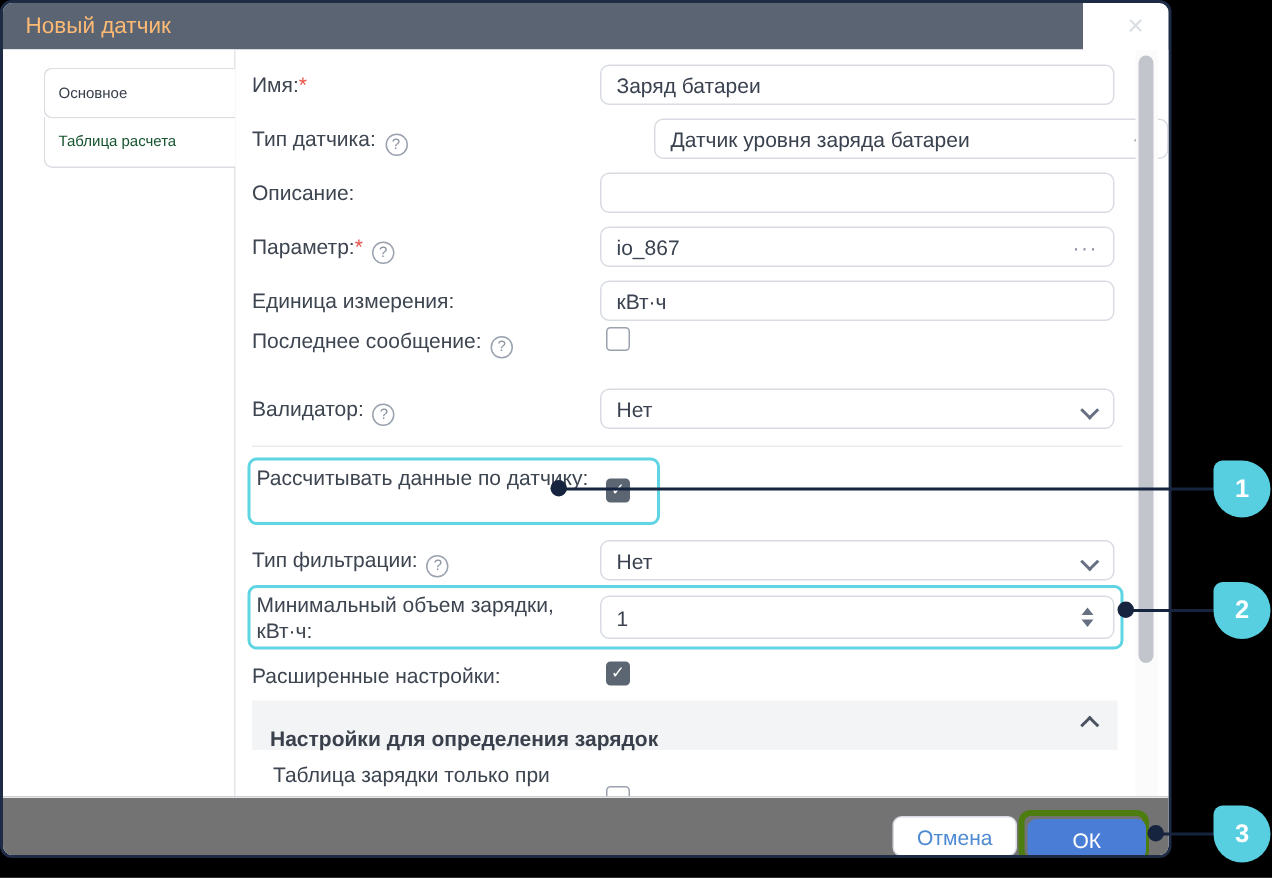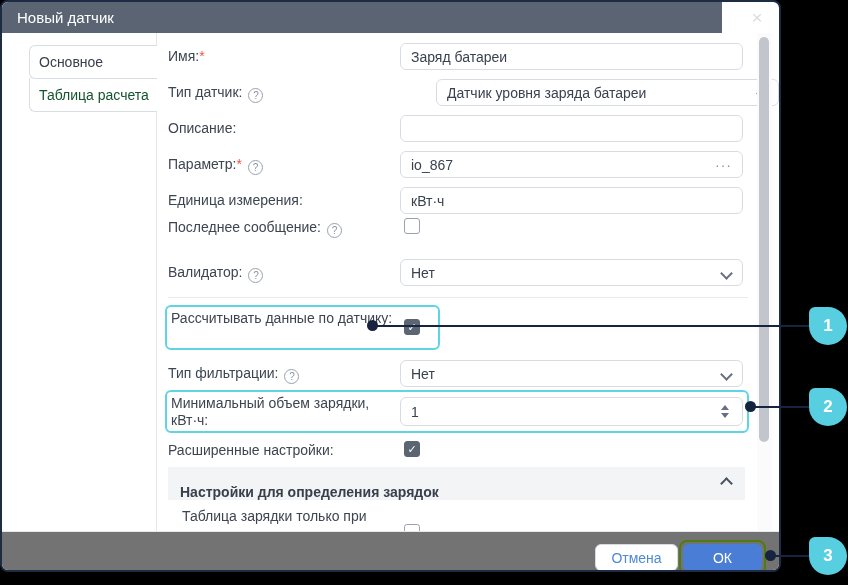--- a/index.html
+++ b/index.html
@@ -3,30 +3,30 @@
 <meta charset="utf-8">
 <style>
   html,body{margin:0;padding:0;background:#000;}
   *{box-sizing:border-box;font-family:"Liberation Sans",sans-serif;}
   .stage{position:relative;width:848px;height:585px;background:#000;overflow:hidden;}
 
   
   .dialog{position:absolute;left:0;top:0;width:781px;height:572px;background:#fff;
           border:2px solid #1d2b45;border-radius:8px;overflow:hidden;z-index:1;}
   .titlebar{position:absolute;left:0;top:0;width:720px;height:31px;background:#5a6472;
-            display:flex;align-items:center;color:#ffffff;font-size:15px;padding-left:15px;}
+            display:flex;align-items:center;color:#fdba74;font-size:15px;padding-left:15px;}
   .close{position:absolute;right:11px;top:5px;width:22px;height:22px;color:#d9dee3;
          font-size:19px;line-height:21px;text-align:center;cursor:pointer;}
 
   .body{position:absolute;left:0;top:31px;width:777px;height:498px;background:#fff;overflow:hidden;}
 
   
   .rail{position:absolute;left:0;top:0;width:155px;height:498px;background:#fff;border-right:1px solid #e4e7ea;}
   .tab{position:absolute;left:27px;width:128px;height:34px;background:#fff;display:flex;align-items:center;
-       padding-left:9px;font-size:14px;border:1px solid #dadde2;border-right:none;border-radius:6px 0 0 6px;}
+       padding-left:9px;font-size:10px;border:1px solid #dadde2;border-right:none;border-radius:6px 0 0 6px;}
   .tab.active{top:12px;color:#39404c;z-index:2;}
   .tab.inactive{top:45px;color:#14532d;border-top:none;border-radius:0 0 0 6px;}
 
   
   .content{position:absolute;left:155px;top:0;width:622px;height:498px;overflow:hidden;}
   .lbl{position:absolute;font-size:14px;color:#3d4550;line-height:17px;}
   .star{color:#e8544a;}
   .helpic{display:inline-block;width:15px;height:15px;border:1px solid #9aa2ae;border-radius:50%;
           color:#8a92a0;font-size:10px;line-height:13px;text-align:center;margin-left:6px;vertical-align:-2px;}
   .fld{position:absolute;left:243px;width:343px;height:27px;border:1px solid #d8dce2;border-radius:6px;
@@ -50,21 +50,21 @@
 
   
   .sbtrack{position:absolute;left:600px;top:0;width:15px;height:498px;background:#fbfbfc;}
   .sbthumb{position:absolute;left:2px;top:4px;width:10px;height:405px;background:#c2c6cc;border-radius:5px;}
 
   
   .footer{position:absolute;left:0;top:529px;width:777px;height:39px;background:#737373;border-top:1px solid #e6e8eb;}
   .btn{position:absolute;height:27px;border-radius:6px;font-size:14px;display:flex;align-items:center;
        justify-content:center;cursor:pointer;}
   .btn-cancel{left:593px;top:12px;width:83px;background:#fff;border:1px solid #d8dce2;color:#4e8ad2;}
-  .ok-ring{position:absolute;left:677px;top:8px;width:87px;height:35px;border:2px solid #4d7c0f;border-radius:8px;}
+  .ok-ring{position:absolute;left:677px;top:8px;width:87px;height:35px;border:4px solid #4d7c0f;border-radius:8px;}
   .btn-ok{left:2px;top:2px;width:79px;height:27px;background:#4a7ed6;border:none;color:#fff;position:absolute;}
 
   
   .cline{position:absolute;height:2px;background:#16243f;z-index:5;}
   .cdot{position:absolute;width:11px;height:11px;border-radius:50%;background:#16243f;z-index:6;}
   .badge{position:absolute;width:38px;height:38px;background:#57cfe0;border-radius:6px 50% 50% 50%;
          color:#fff;font-size:17px;font-weight:bold;display:flex;align-items:center;justify-content:center;z-index:6;}
 </style>
 </head>
 <body>
@@ -92,21 +92,21 @@
       <div class="content">
 
         <div class="lbl" style="left:11px;top:15px;">
           <span>Имя:</span><span class="star">*</span>
         </div>
         <div class="fld" style="top:10px;">
           <span>Заряд батареи</span>
         </div>
 
         <div class="lbl" style="left:11px;top:51px;">
-          <span>Тип датчик:</span><span class="helpic">?</span>
+          <span>Тип датчика:</span><span class="helpic">?</span>
         </div>
         <div class="fld" style="top:46px;margin-left:36px;">
           <span>Датчик уровня заряда батареи</span>
           <span class="chev"></span>
         </div>
 
         <div class="lbl" style="left:11px;top:87px;">Описание:</div>
         <div class="fld" style="top:82px;">
           <span></span>
         </div>

